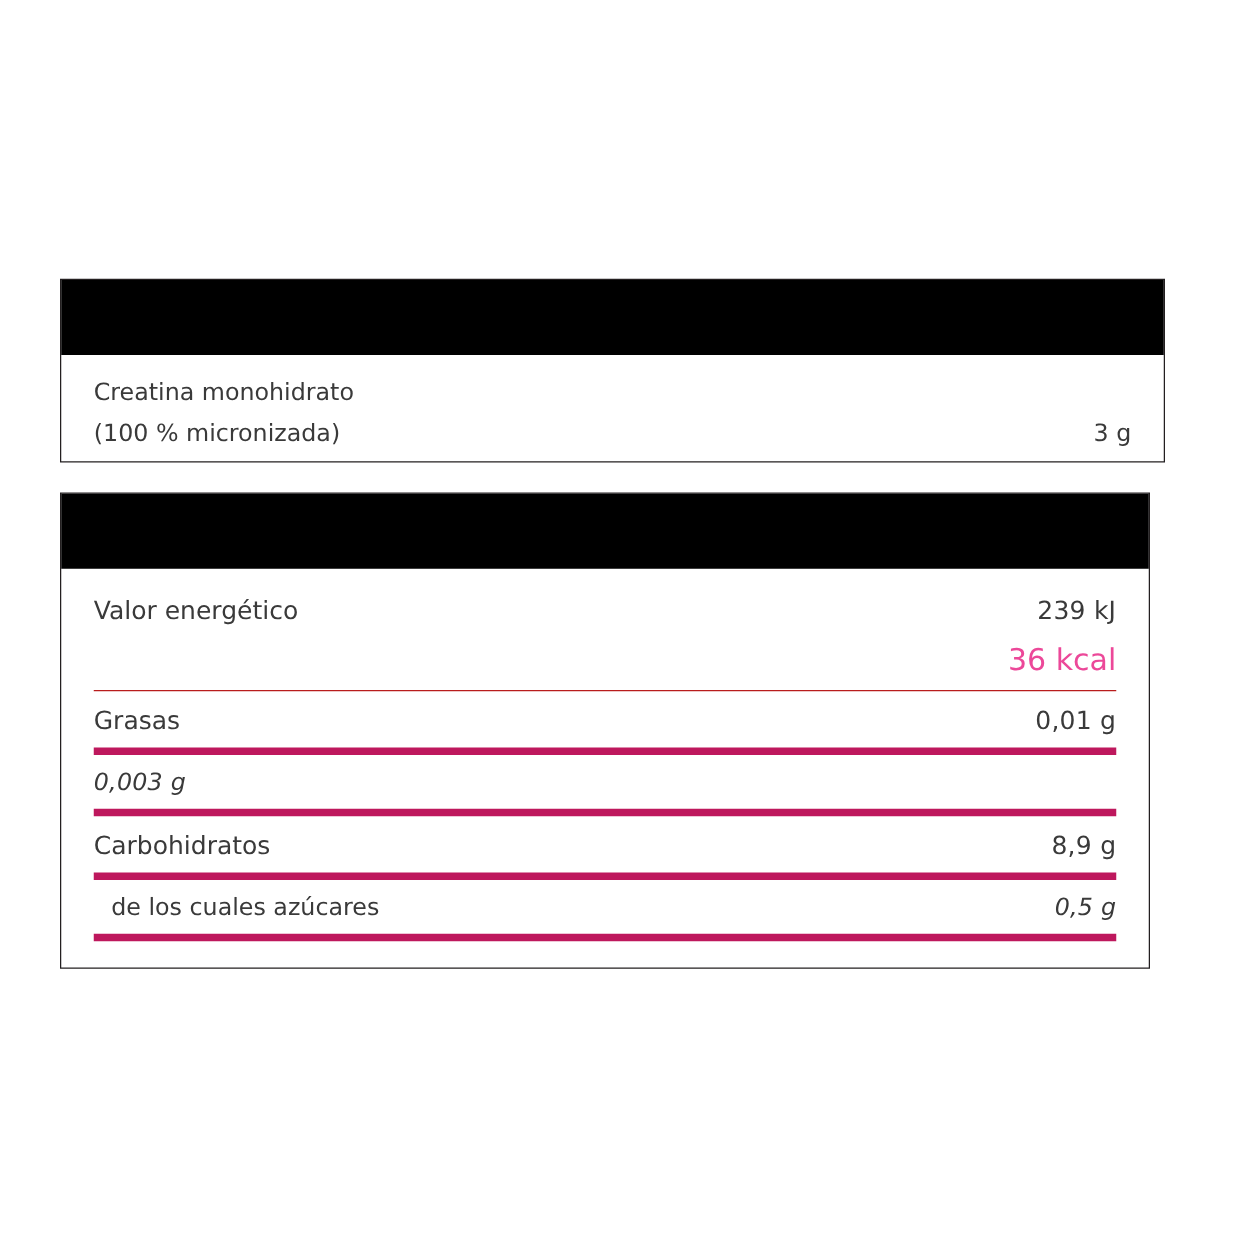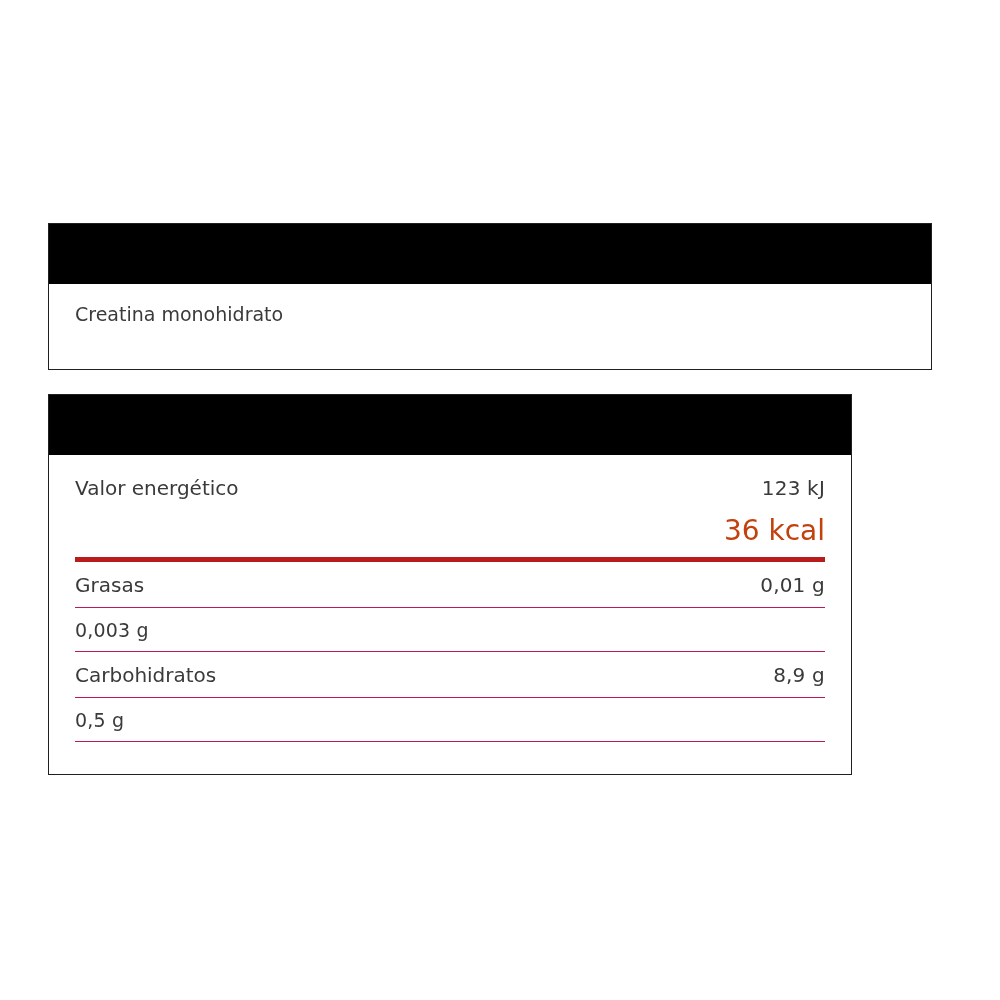--- a/index.html
+++ b/index.html
@@ -35,21 +35,21 @@
   #ingredients-panel {
     left: 48px;
     top: 223px;
     width: 884px;
     height: 147px;
   }
 
   #nutrition-panel {
     left: 48px;
     top: 394px;
-    width: 804px;
+    width: 872px;
     height: 381px;
   }
 
   .header-bar {
     background: #000000;
     color: #ffffff;
     box-sizing: border-box;
     width: 100%;
     display: flex;
     align-items: center;
@@ -83,86 +83,91 @@
   #ingredients-panel .row { padding: 7px 0; }
   #ingredients-panel .row .label { font-size: 19px; }
   #ingredients-panel .row .value { font-size: 19px; }
 
   
   #nutrition-panel .rows { padding-top: 10px; }
   .nrow {
     display: flex;
     align-items: baseline;
     justify-content: space-between;
-    border-bottom: 1px solid #be185d;
+    border-bottom: 6px solid #be185d;
     padding: 11px 0 10px 0;
     font-size: 20px;
     color: #3a3a3a;
   }
   .nrow.no-rule { border-bottom: none; }
   .nrow.sub .label { padding-left: 14px; font-size: 19px; }
-  .nrow.sub .value { font-size: 19px; }
+  .nrow.sub .value { font-size: 19px; font-style: italic; }
   .nrow.last { border-bottom: none; }
   .nrow .value { letter-spacing: .01em; }
 
   .energy-second {
     display: flex;
     justify-content: flex-end;
-    border-bottom: 5px solid #b91c1c;
+    border-bottom: 1px solid #b91c1c;
     padding: 4px 0 10px 0;
-    font-size: 28px;
-    color: #c2410c;
+    font-size: 24px;
+    color: #ec4899;
   }
 </style>
 </head>
 <body>
 
 <div class="sheet">
 
   <div class="panel" id="ingredients-panel">
     <div class="header-bar">
       <span></span>
     </div>
     <div class="rows">
       <div class="row">
         <span class="label">Creatina monohidrato</span>
         <span class="value"></span>
       </div>
+      <div class="row">
+        <span class="label">(100 % micronizada)</span>
+        <span class="value">3 g</span>
+      </div>
     </div>
   </div>
 
   <div class="panel" id="nutrition-panel">
     <div class="header-bar">
       <span></span>
     </div>
     <div class="rows">
 
       <div class="nrow no-rule">
         <span class="label">Valor energético</span>
-        <span class="value">123 kJ</span>
+        <span class="value">239 kJ</span>
       </div>
       <div class="energy-second">
         <span class="value">36 kcal</span>
       </div>
 
       <div class="nrow">
         <span class="label">Grasas</span>
         <span class="value">0,01 g</span>
       </div>
 
       <div class="nrow sub">
         <span class="value">0,003 g</span>
       </div>
 
       <div class="nrow">
         <span class="label">Carbohidratos</span>
         <span class="value">8,9 g</span>
       </div>
 
       <div class="nrow sub">
+        <span class="label">de los cuales azúcares</span>
         <span class="value">0,5 g</span>
       </div>
 
 
 
     </div>
   </div>
 
 </div>
 

